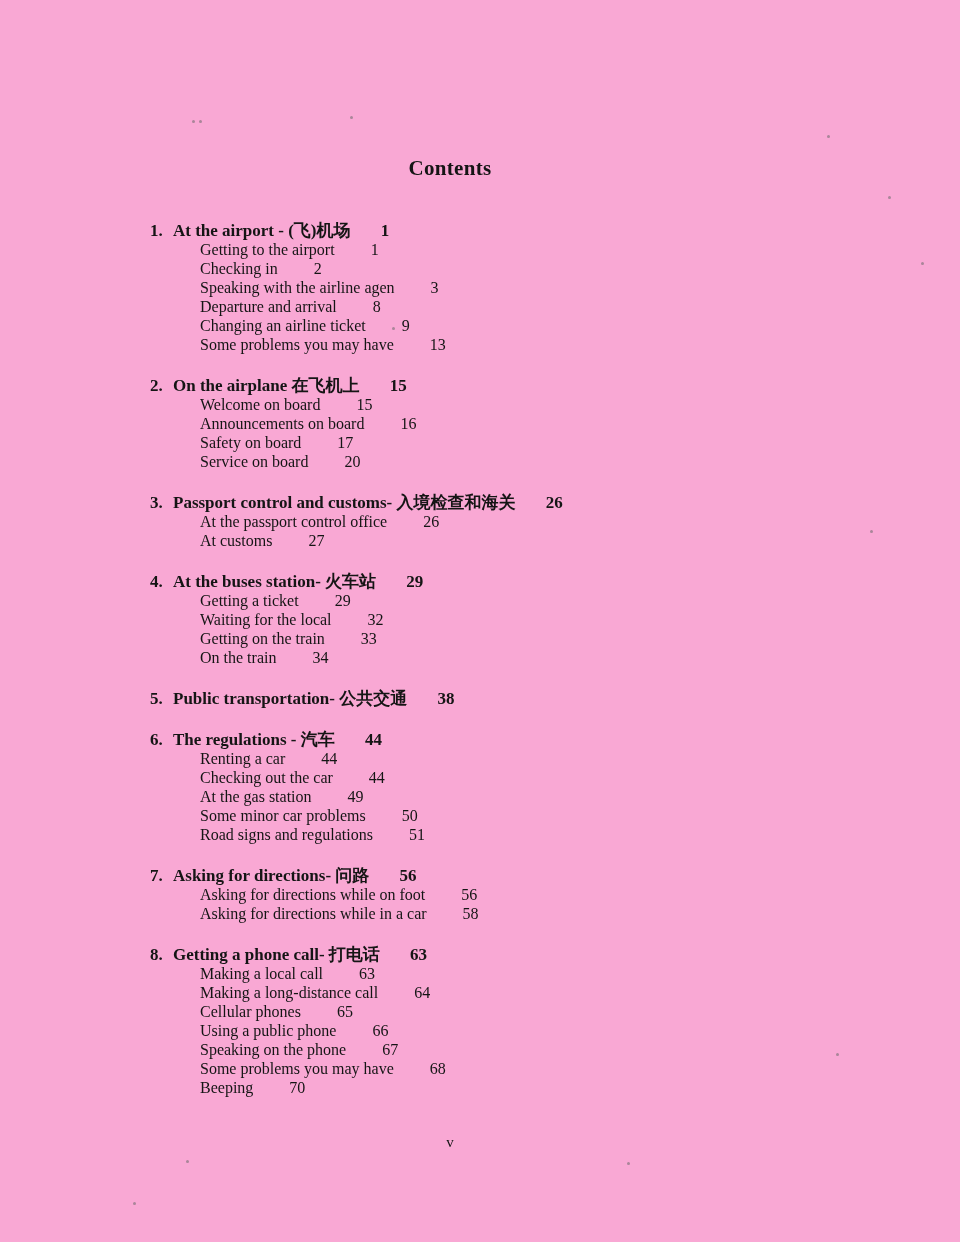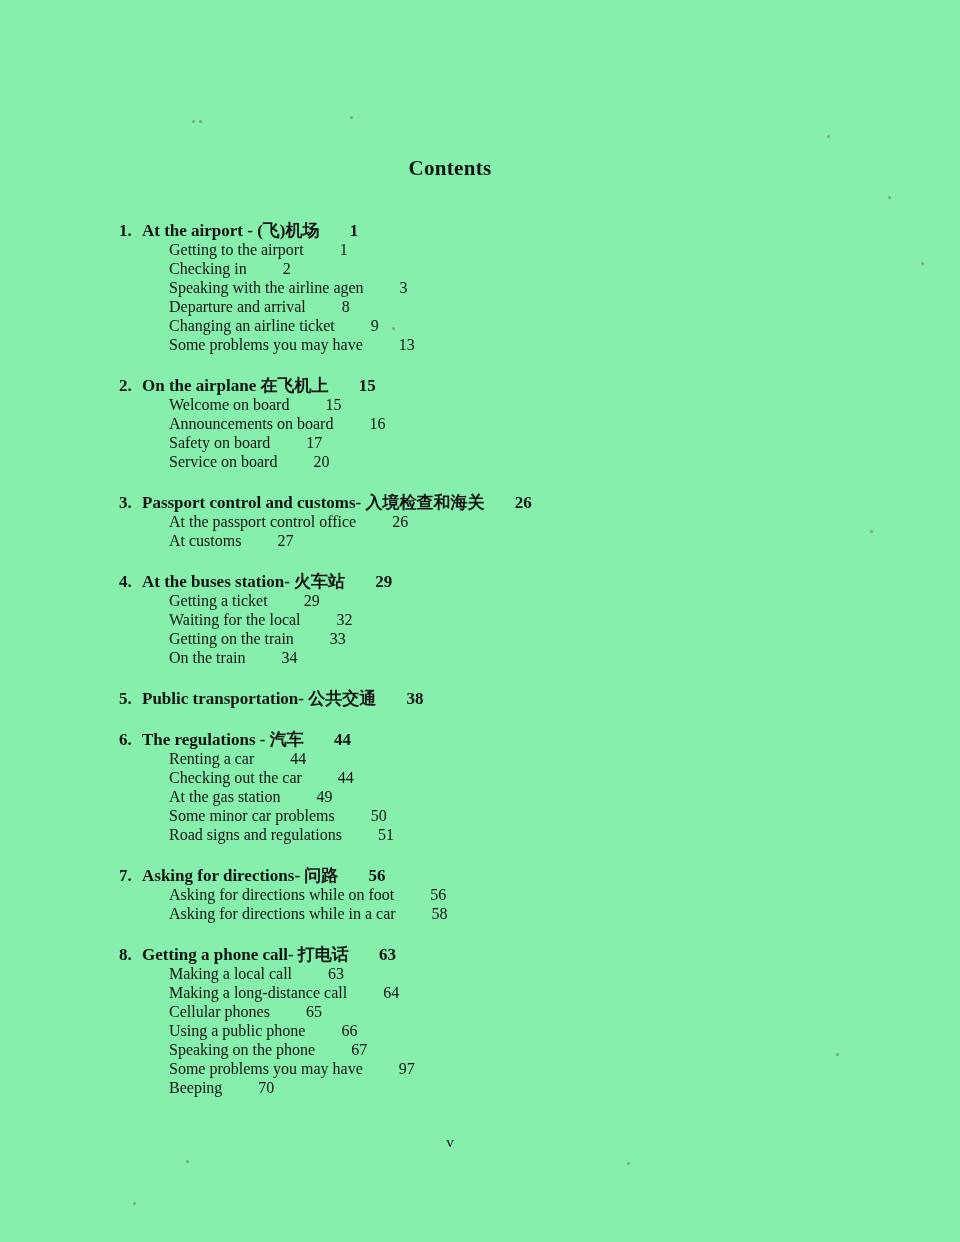--- a/index.html
+++ b/index.html
@@ -4,39 +4,39 @@
 <style>
   html, body {
     margin: 0;
     padding: 0;
     background: #e8e8e8;
   }
   .page {
     position: relative;
     width: 960px;
     height: 1242px;
-    background: #86efac;
+    background: #f9a8d4;
     overflow: hidden;
     font-family: "Liberation Serif", "DejaVu Serif", serif;
     color: #151515;
   }
   .doc-title {
     position: absolute;
     top: 156px;
     left: 0;
     width: 900px;
     text-align: center;
     font-size: 21px;
     font-weight: bold;
     letter-spacing: 0.3px;
   }
   .toc {
     position: absolute;
     top: 221px;
-    left: 119px;
+    left: 150px;
     width: 700px;
   }
   .chapter {
     margin-bottom: 22px;
   }
   .chapter-heading {
     font-size: 17px;
     font-weight: bold;
     line-height: 19px;
     white-space: nowrap;
@@ -286,21 +286,21 @@
     <span class="sec-page">66</span>
   </div>
 
   <div class="section-row">
     <span class="sec-title">Speaking on the phone</span>
     <span class="sec-page">67</span>
   </div>
 
   <div class="section-row">
     <span class="sec-title">Some problems you may have</span>
-    <span class="sec-page">97</span>
+    <span class="sec-page">68</span>
   </div>
 
   <div class="section-row">
     <span class="sec-title">Beeping</span>
     <span class="sec-page">70</span>
   </div>
 </div>
   </div>
 </div>
 

